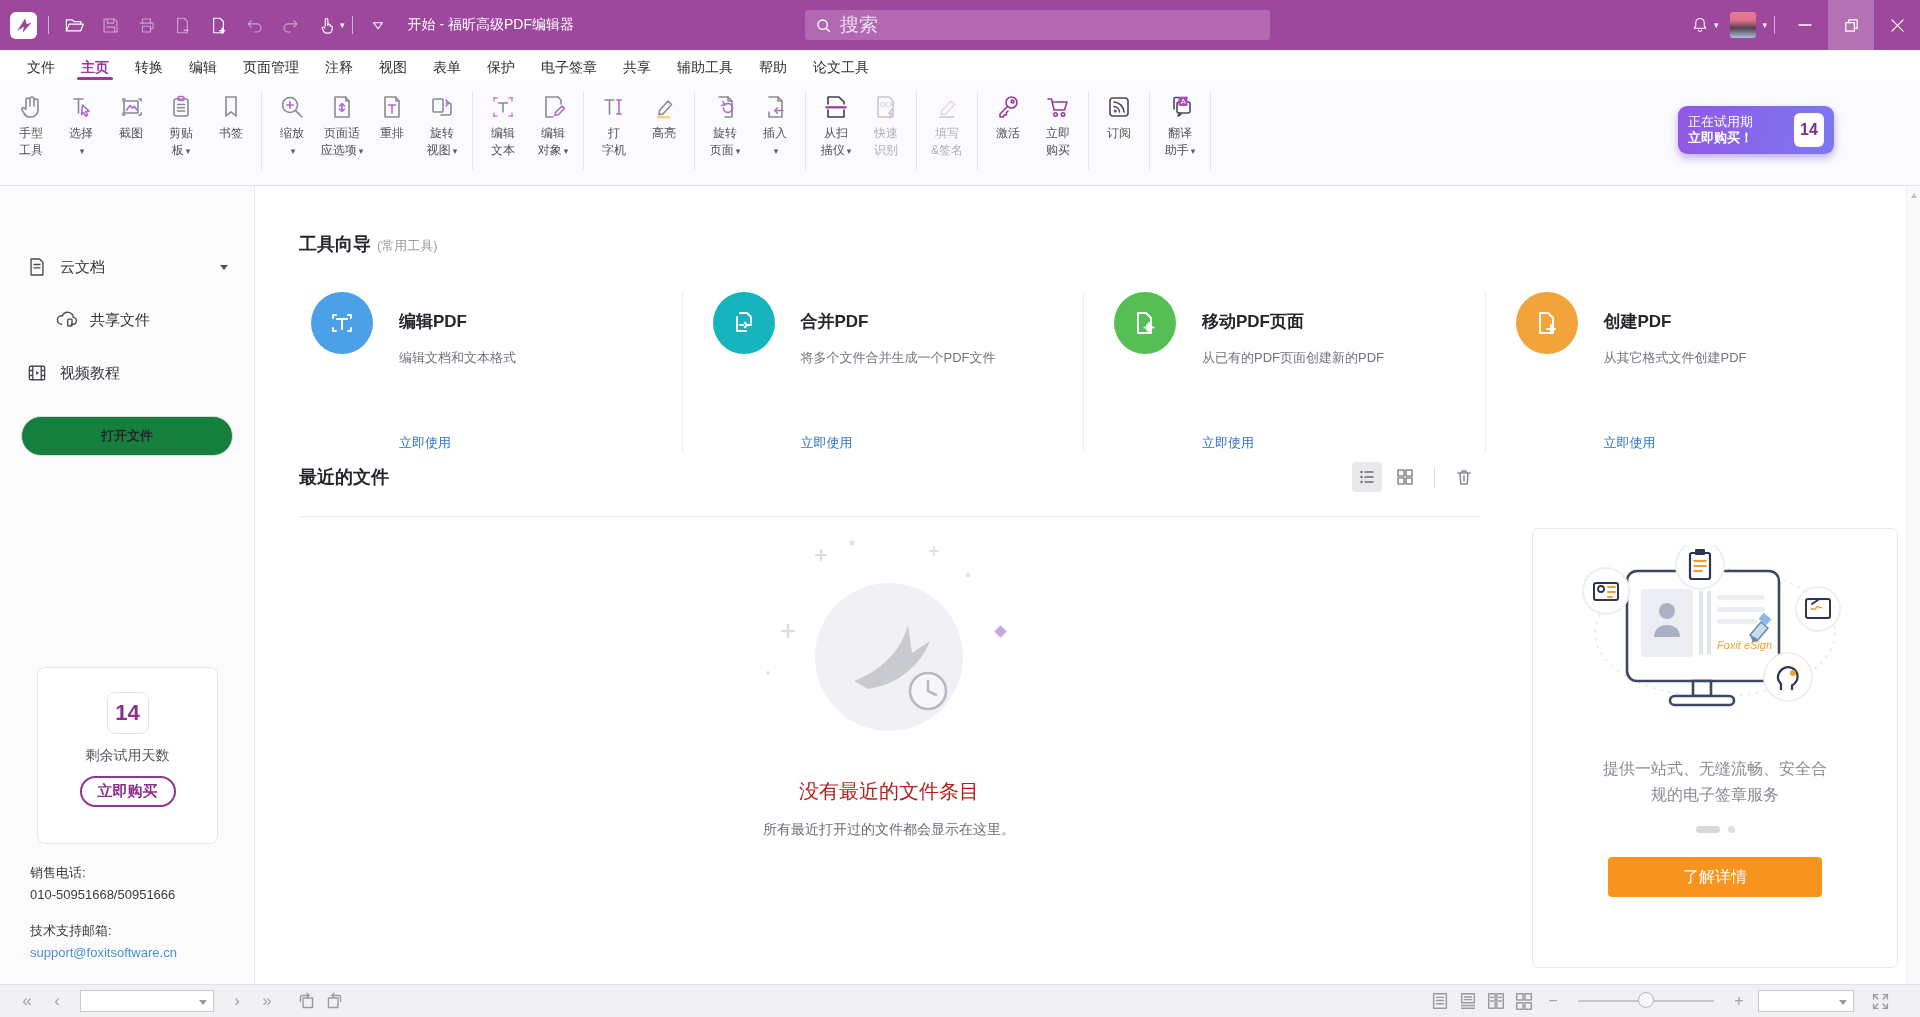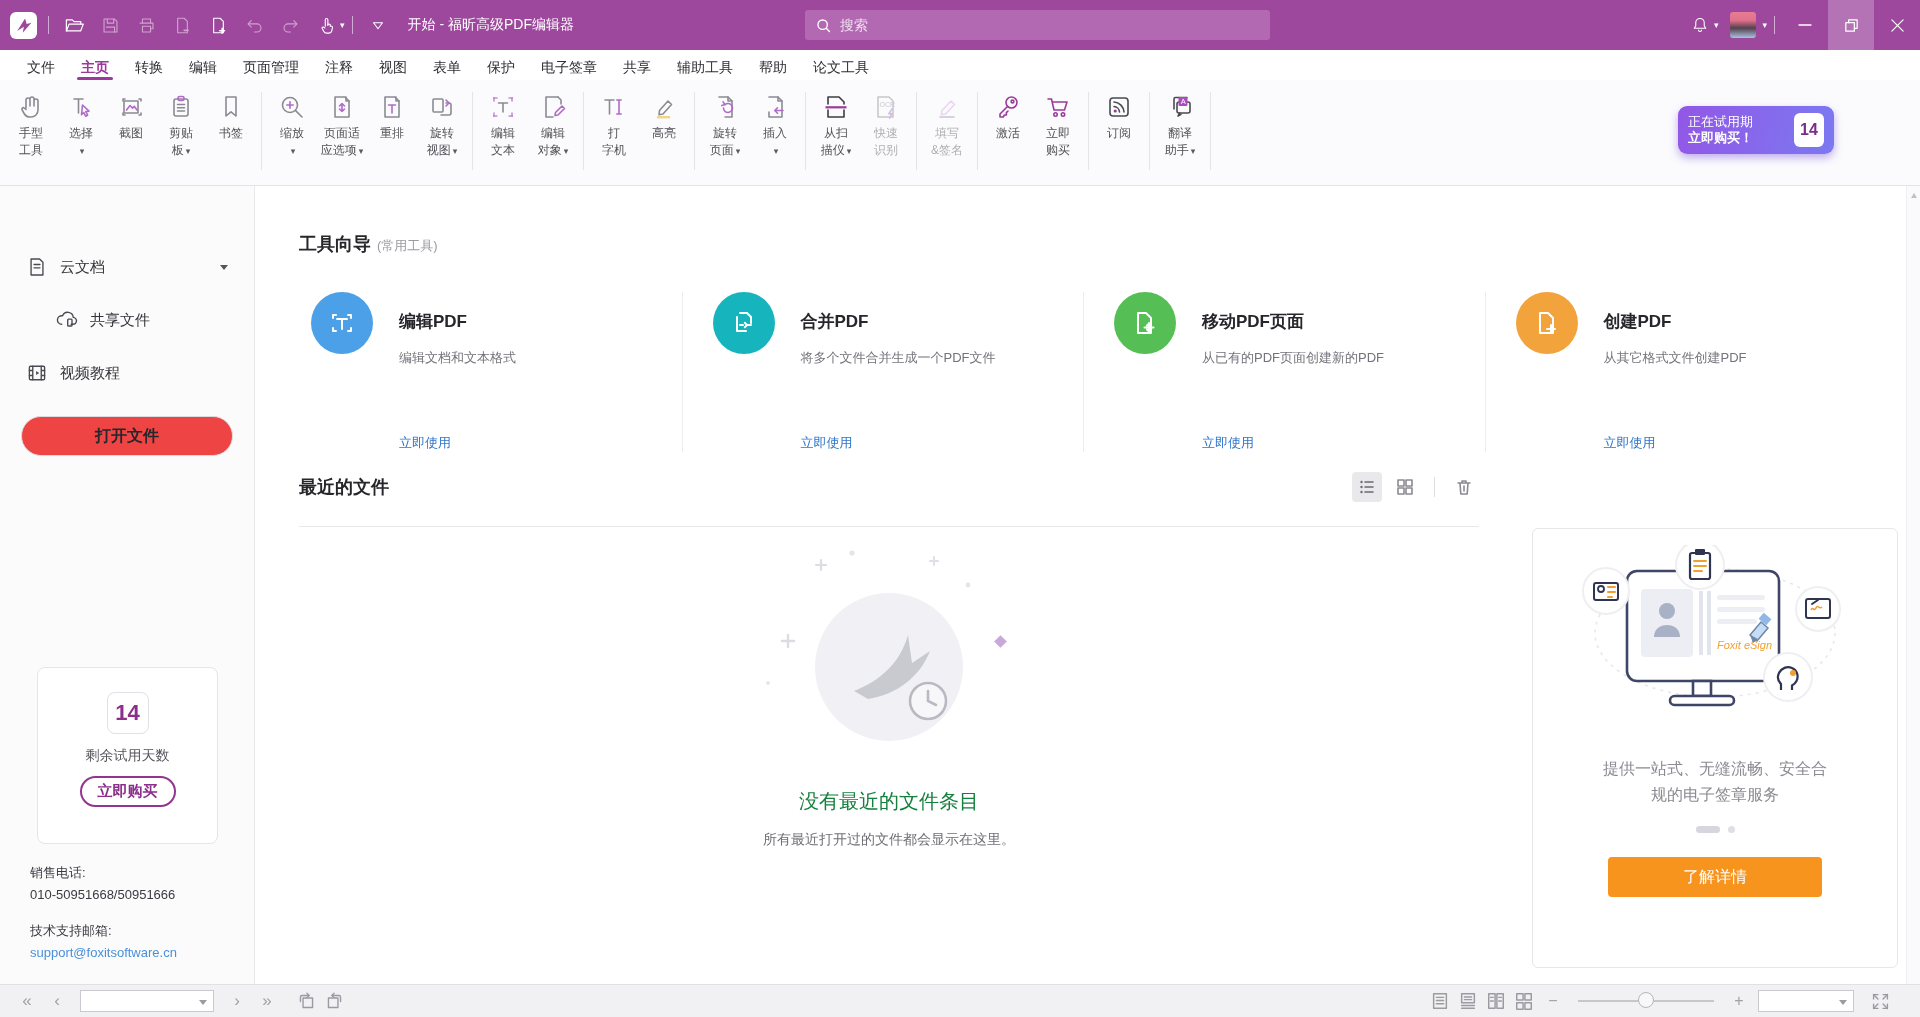--- a/index.html
+++ b/index.html
@@ -12,21 +12,21 @@
   
   .titlebar { height:50px; background:#9D479D; display:flex; align-items:center; padding-left:10px; position:relative; color:#fff; }
   .logo { width:27px; height:27px; background:#fff; border-radius:6px; display:flex; align-items:center; justify-content:center; margin-right:4px; flex-shrink:0; }
   .tbtn { width:36px; height:34px; display:flex; align-items:center; justify-content:center; border-radius:4px; }
   .tbtn svg.ic { stroke:#fff; stroke-width:1.4; }
   .tbtn.dis { opacity:.5; }
   .tsep { width:1px; height:18px; background:rgba(255,255,255,.55); margin:0 7px; }
   .tcaret { font-size:9px; color:#fff; margin-left:-4px; }
   .t-title { font-size:14px; margin-left:12px; white-space:nowrap; }
   .search { position:absolute; left:805px; top:10px; width:465px; height:30px; background:#B269B2; border-radius:3px; display:flex; align-items:center; padding:0 10px; gap:8px; }
-  .search input { background:transparent; border:none; outline:none; color:#fff; font-size:14px; flex:1; font-family:inherit; }
+  .search input { background:transparent; border:none; outline:none; color:#fff; font-size:19px; flex:1; font-family:inherit; }
   .search input::placeholder { color:#F0DCF0; }
   .t-right { position:absolute; right:0; top:0; height:50px; display:flex; align-items:center; }
   .avatar { width:26px; height:26px; border-radius:3px; background:linear-gradient(180deg,#E87C94 0%,#E0718B 32%,#54404E 62%,#A8C4E0 100%); }
   .winbtn { width:46px; height:50px; display:flex; align-items:center; justify-content:center; }
   .winbtn svg.ic { stroke:#fff; stroke-width:1.3; }
   .winbtn.hl { background:rgba(255,255,255,.24); }
 
   
   .menubar { height:30px; display:flex; align-items:stretch; padding-left:14px; background:#fff; }
   .mtab { padding:5px 13px 0; font-size:14px; color:#2E2E33; position:relative; display:flex; align-items:center; }
@@ -49,21 +49,21 @@
   .bodyrow { display:flex; height:798px; position:relative; }
   .vscroll { position:absolute; right:0; top:0; width:14px; height:798px; background:#FAFAFC; border-left:1px solid #F0F0F3; }
   .vscroll::before { content:""; position:absolute; top:7px; left:4px; border-left:3px solid transparent; border-right:3px solid transparent; border-bottom:5px solid #BFBFC7; }
 
   
   .sidebar { width:255px; background:#FBFBFB; border-right:1px solid #E9E9EC; padding-top:62px; position:relative; flex-shrink:0; }
   .sitem { height:38px; margin:0 14px 15px; border-radius:6px; display:flex; align-items:center; padding:0 12px; gap:12px; font-size:15px; color:#33333A; }
   .sitem.active { background:#ECECEF; color:#9C3A9C; }
   .sitem .dcaret { margin-left:auto; border-left:4px solid transparent; border-right:4px solid transparent; border-top:5px solid #55555C; }
   .sitem.sub { padding-left:40px; }
-  .open-btn { display:block; margin:24px auto 0; width:212px; height:40px; background:#ef4444; border:1px solid #DCDCE0; border-radius:20px; font-weight:bold; font-size:16px; color:#26262B; text-align:center; line-height:38px; }
+  .open-btn { display:block; margin:24px auto 0; width:212px; height:40px; background:#15803d; border:1px solid #DCDCE0; border-radius:20px; font-weight:bold; font-size:13px; color:#26262B; text-align:center; line-height:38px; }
   .trial-card { position:absolute; left:37px; top:481px; width:181px; height:177px; background:#fff; border:1px solid #E5E5EA; border-radius:8px; text-align:center; padding-top:24px; }
   .tc-days { width:42px; height:42px; border:1px solid #E0E0E6; border-radius:8px; margin:0 auto; font-size:22px; font-weight:bold; color:#8B2F8B; line-height:40px; background:#fff; }
   .tc-label { margin-top:13px; font-size:14px; color:#55555C; }
   .tc-buy { display:inline-block; margin-top:11px; border:2px solid #93348F; border-radius:17px; padding:4px 16px; color:#8B2F8B; font-weight:bold; font-size:15px; background:#fff; }
   .contact { position:absolute; left:30px; bottom:20px; font-size:13px; color:#3A3A41; line-height:22px; }
   .contact .gap { height:14px; }
   .contact .mail { color:#4A90D9; }
 
   
   .main { flex:1; position:relative; padding:46px 0 0 44px; }
@@ -71,28 +71,28 @@
   .sec-title { font-size:18px; font-weight:bold; color:#26262B; }
   .sec-sub { font-size:13px; color:#9A9AA1; }
   .cards { display:flex; margin-top:36px; height:160px; margin-right:34px; }
   .card { flex:1; display:flex; gap:26px; padding-left:12px; }
   .card + .card { border-left:1px solid #EDEDF0; padding-left:30px; }
   .ccircle { width:62px; height:62px; border-radius:50%; flex-shrink:0; display:flex; align-items:center; justify-content:center; }
   .ctext { display:flex; flex-direction:column; }
   .ctitle { font-size:17px; font-weight:bold; color:#26262B; margin-top:18px; }
   .cdesc { font-size:13px; color:#73737B; margin-top:16px; }
   .clink { margin-top:auto; font-size:13px; color:#2E75CC; }
-  .recent-head { display:flex; align-items:center; margin-top:20px; width:1180px; height:30px;gap:16px; }
+  .recent-head { display:flex; align-items:center; margin-top:10px; width:1180px; height:30px;gap:16px; }
   .view-btns { margin-left:auto; display:flex; align-items:center; }
   .vbtn { width:30px; height:30px; border-radius:4px; display:flex; align-items:center; justify-content:center; margin-left:8px; }
   .vbtn.active { background:#E9E9EC; }
   .vsep { width:1px; height:20px; background:#DDDDE2; margin:0 6px 0 14px; }
   .recent-divider { width:1180px; height:1px; background:#E8E8EC; margin-top:24px; }
   .empty { width:1180px; text-align:center; padding-top:18px; }
-  .empty-title { font-size:20px; color:#15803d; margin-top:14px; }
+  .empty-title { font-size:20px; color:#b91c1c; margin-top:14px; }
   .empty-sub { font-size:14px; color:#6E6E76; margin-top:16px; }
 
   
   .promo { position:absolute; right:22px; top:342px; width:366px; height:440px; border:1px solid #E7E7EB; border-radius:6px; background:#fff; text-align:center; padding-top:16px; }
   .promo-text { font-size:16px; color:#8A8A92; line-height:26px; margin-top:22px; }
   .promo-dots { margin-top:18px; display:flex; justify-content:center; align-items:center; gap:8px; }
   .dot-pill { width:24px; height:7px; border-radius:4px; background:#D6D6DC; }
   .dot { width:7px; height:7px; border-radius:50%; background:#DFDFE4; }
   .promo-btn { display:inline-block; margin-top:24px; width:214px; height:40px; background:#F7941E; border-radius:4px; color:#fff; font-size:16px; line-height:40px; border:none; font-family:inherit; }
 

